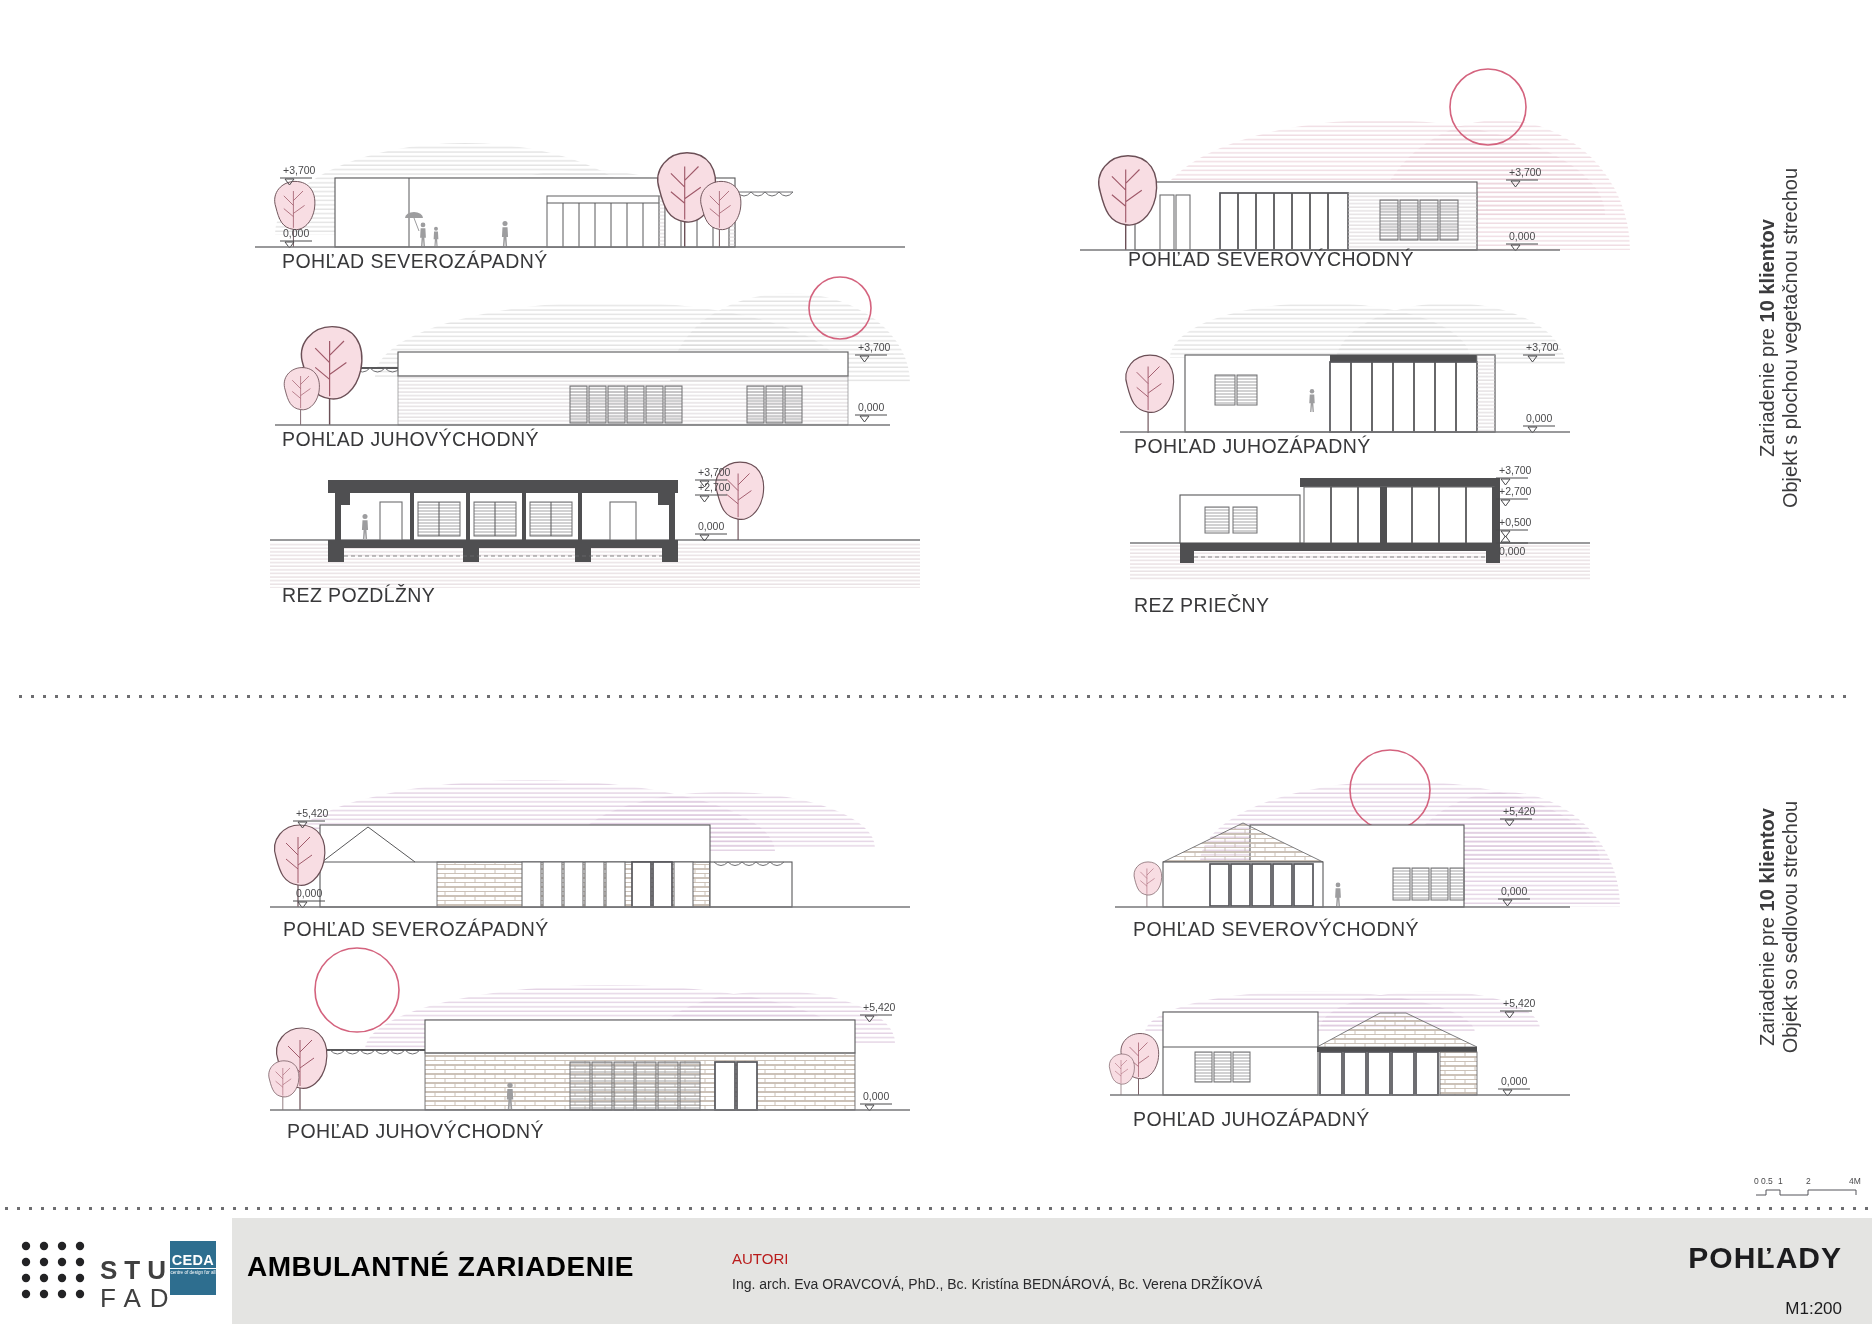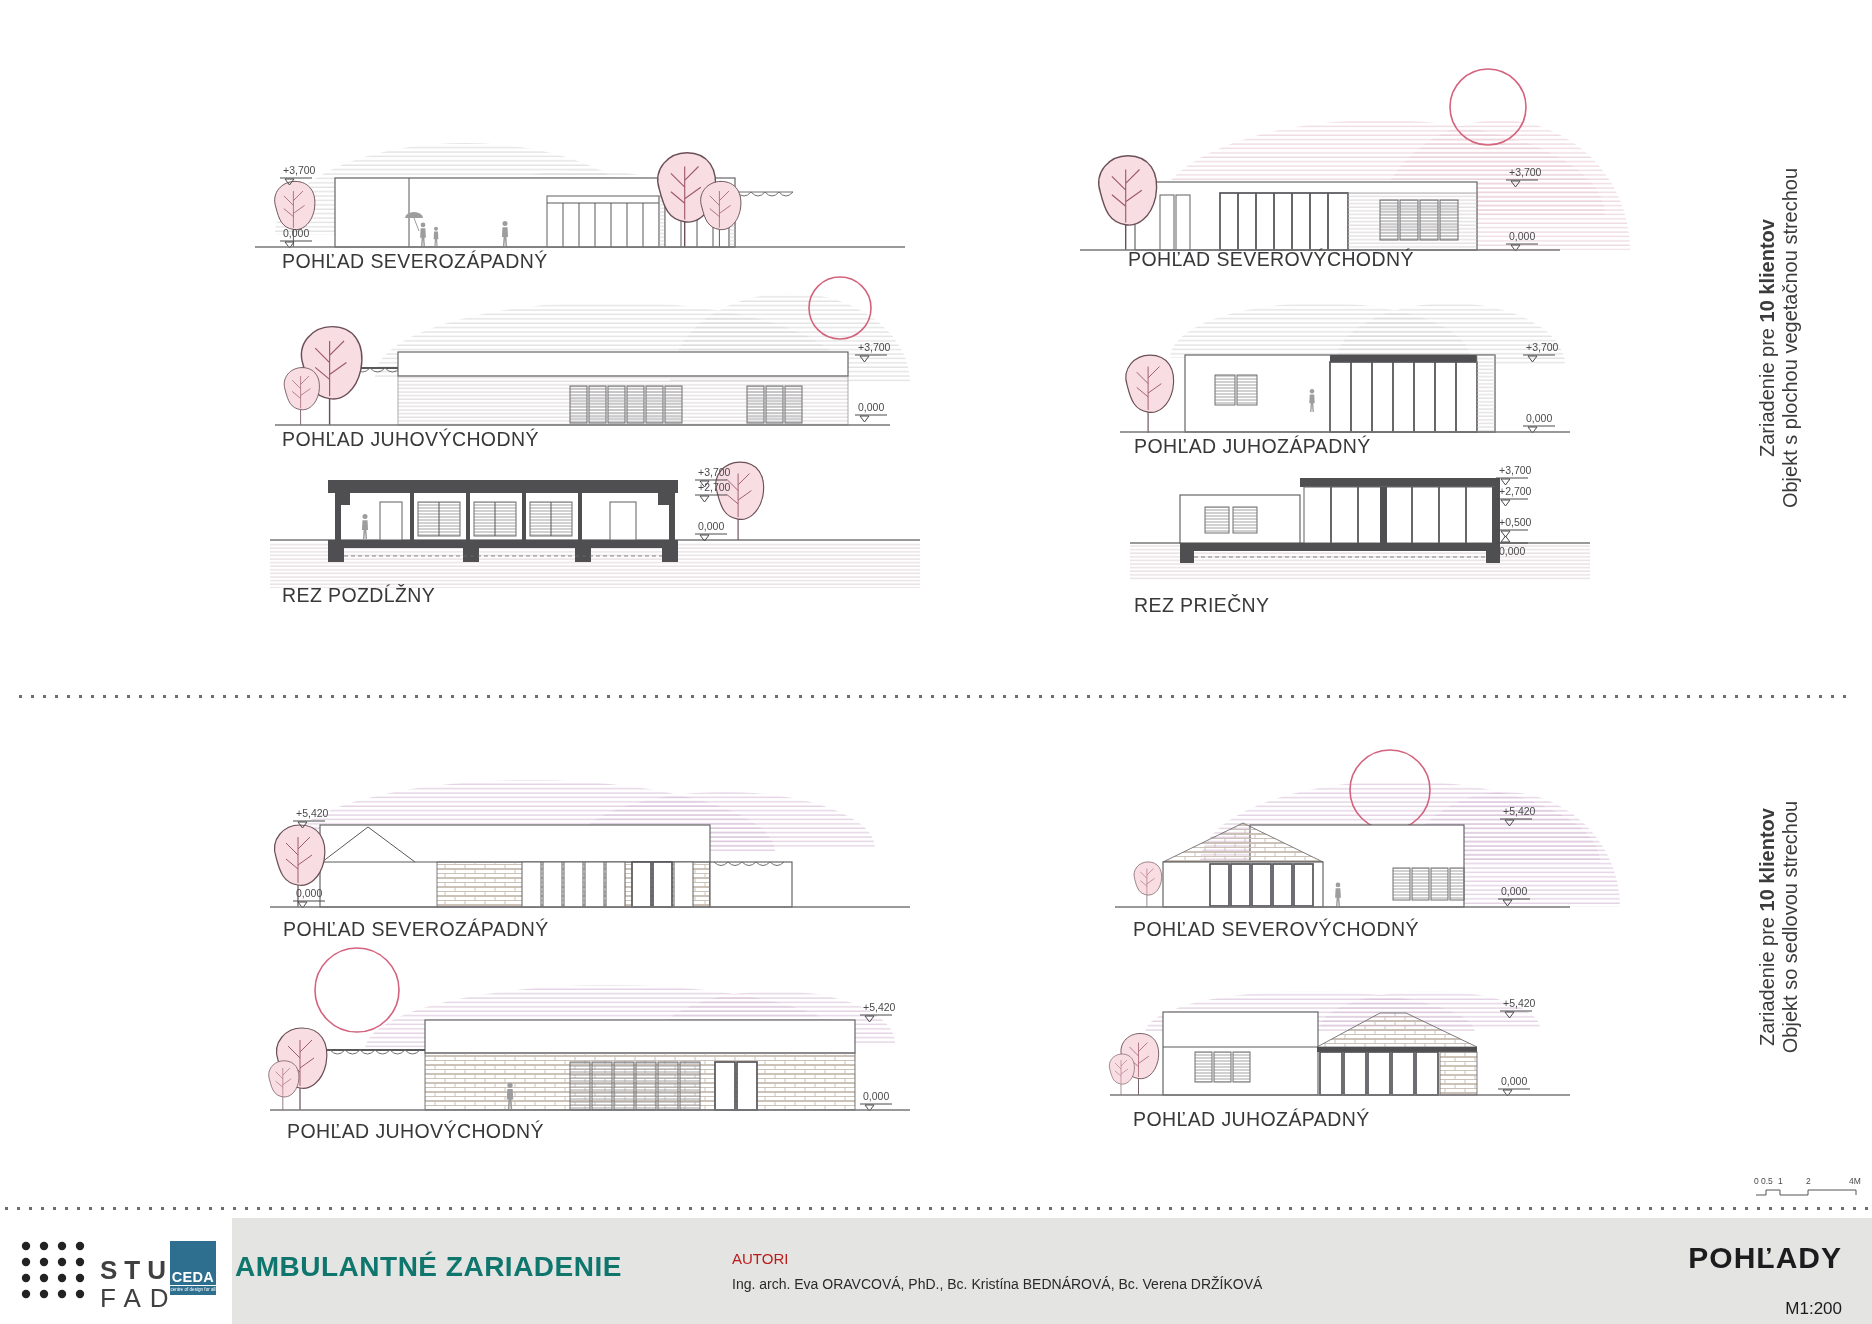--- a/index.html
+++ b/index.html
@@ -34,25 +34,25 @@
     background-size:12px 6px;background-repeat:repeat-x;}
   .vcap{position:absolute;width:420px;transform:rotate(-90deg);text-align:center;
         font-size:20px;color:#3b3b3d;line-height:23px;}
   .footer{position:absolute;left:0;top:1218px;width:1872px;height:106px;
           background:var(--footer_bg,#e4e4e2);}
   .logo-panel{position:absolute;left:0;top:0;width:232px;height:106px;background:#ffffff;}
   .stu-wrap{position:absolute;left:100px;top:38px;color:#404040;}
   .stu{font-size:26px;font-weight:bold;letter-spacing:7px;line-height:28px;}
   .fad{font-size:26px;font-weight:400;letter-spacing:9px;line-height:28px;text-align:right;}
   .ceda{position:absolute;left:170px;top:23px;width:46px;height:54px;background:var(--ceda,#2e6e8f);
-        color:#fff;display:flex;flex-direction:column;justify-content:flex-end;align-items:center;padding-bottom:3px;box-sizing:border-box;}
+        color:#fff;display:flex;flex-direction:column;justify-content:flex-end;align-items:center;padding-bottom:20px;box-sizing:border-box;}
   .ceda-t{font-size:14.5px;font-weight:bold;letter-spacing:.3px;line-height:15px;}
   .ceda-s{font-size:4.6px;border-top:.5px solid #fff;padding-top:1px;white-space:nowrap;}
-  .f-title{position:absolute;left:235px;top:33px;font-size:28px;font-weight:bold;
-           letter-spacing:.5px;color:#0f766e;}
+  .f-title{position:absolute;left:247px;top:33px;font-size:28px;font-weight:bold;
+           letter-spacing:.5px;color:#000000;}
   .f-al{position:absolute;left:732px;top:32px;font-size:15px;color:#b91c1c;}
   .f-an{position:absolute;left:732px;top:58px;font-size:14px;color:#2a2a2c;}
   .f-right{position:absolute;right:30px;top:24px;text-align:right;color:#1c1c1e;}
   .f-sheet{font-size:30px;font-weight:bold;letter-spacing:1px;line-height:32px;}
   .f-scale{font-size:17px;line-height:22px;margin-top:24px;}
   .sbtx{font-size:8.5px;fill:#4a4a4c;}
 </style>
 </head>
 <body>
 

